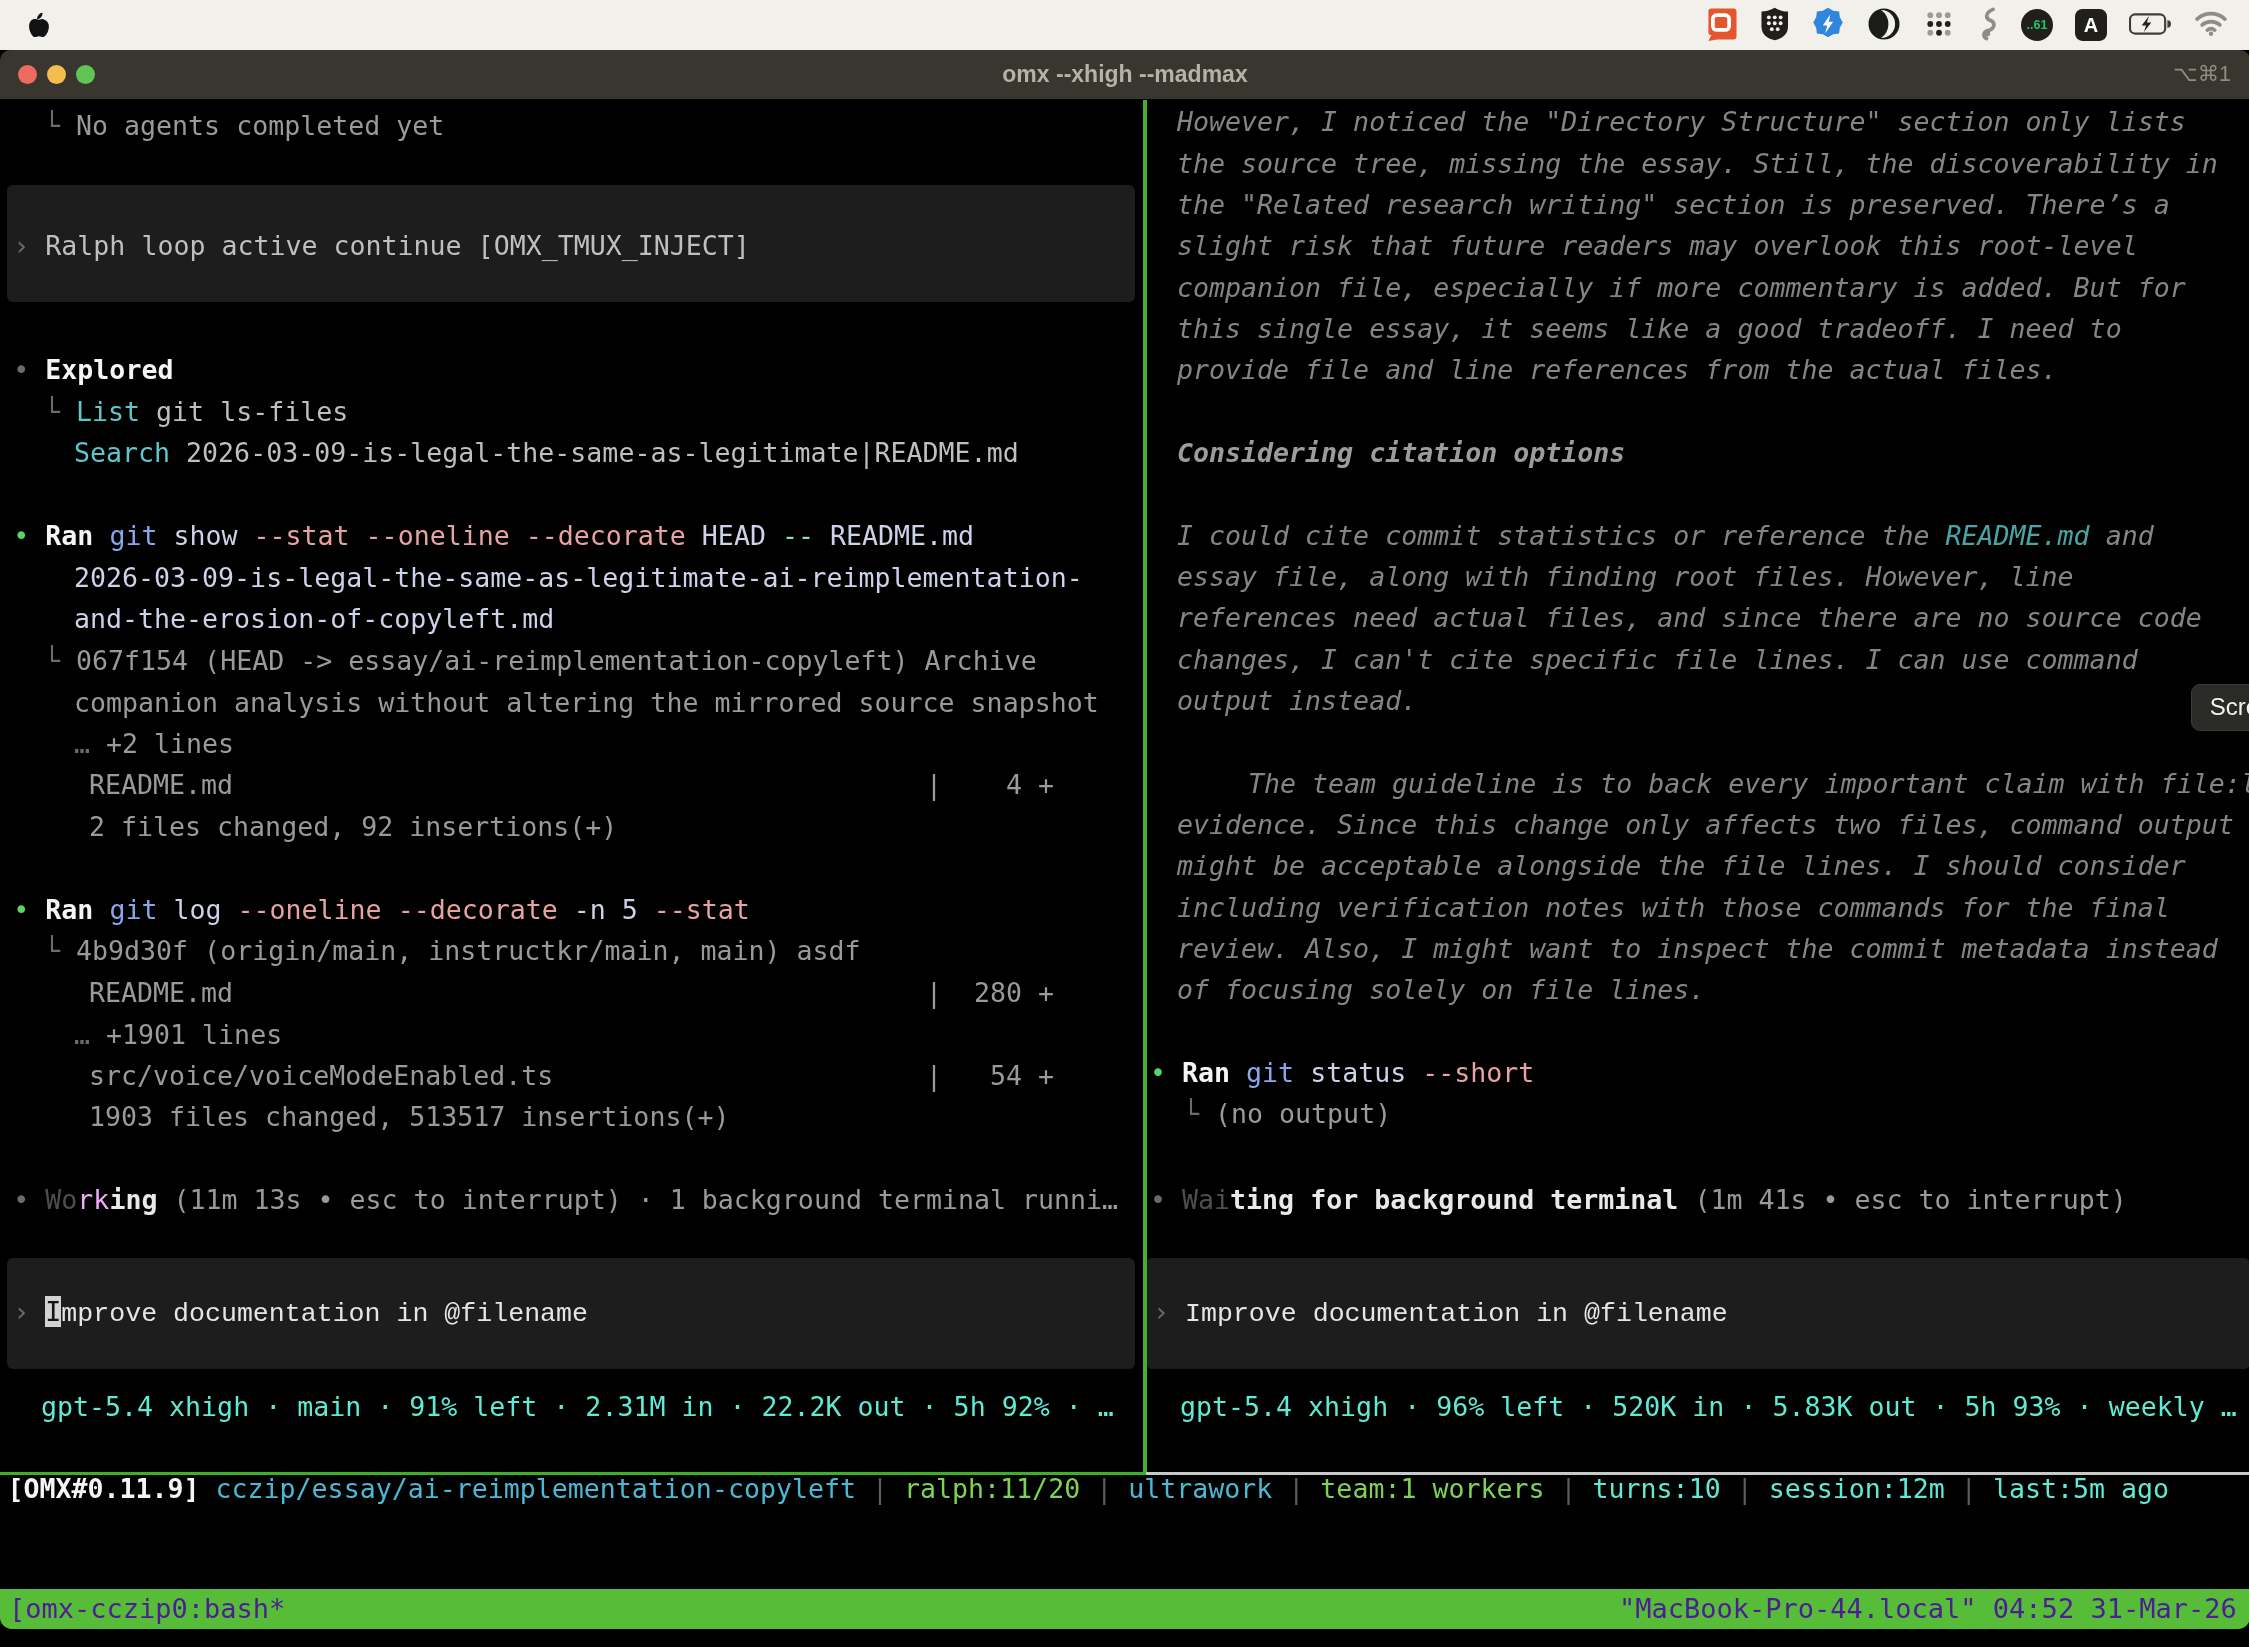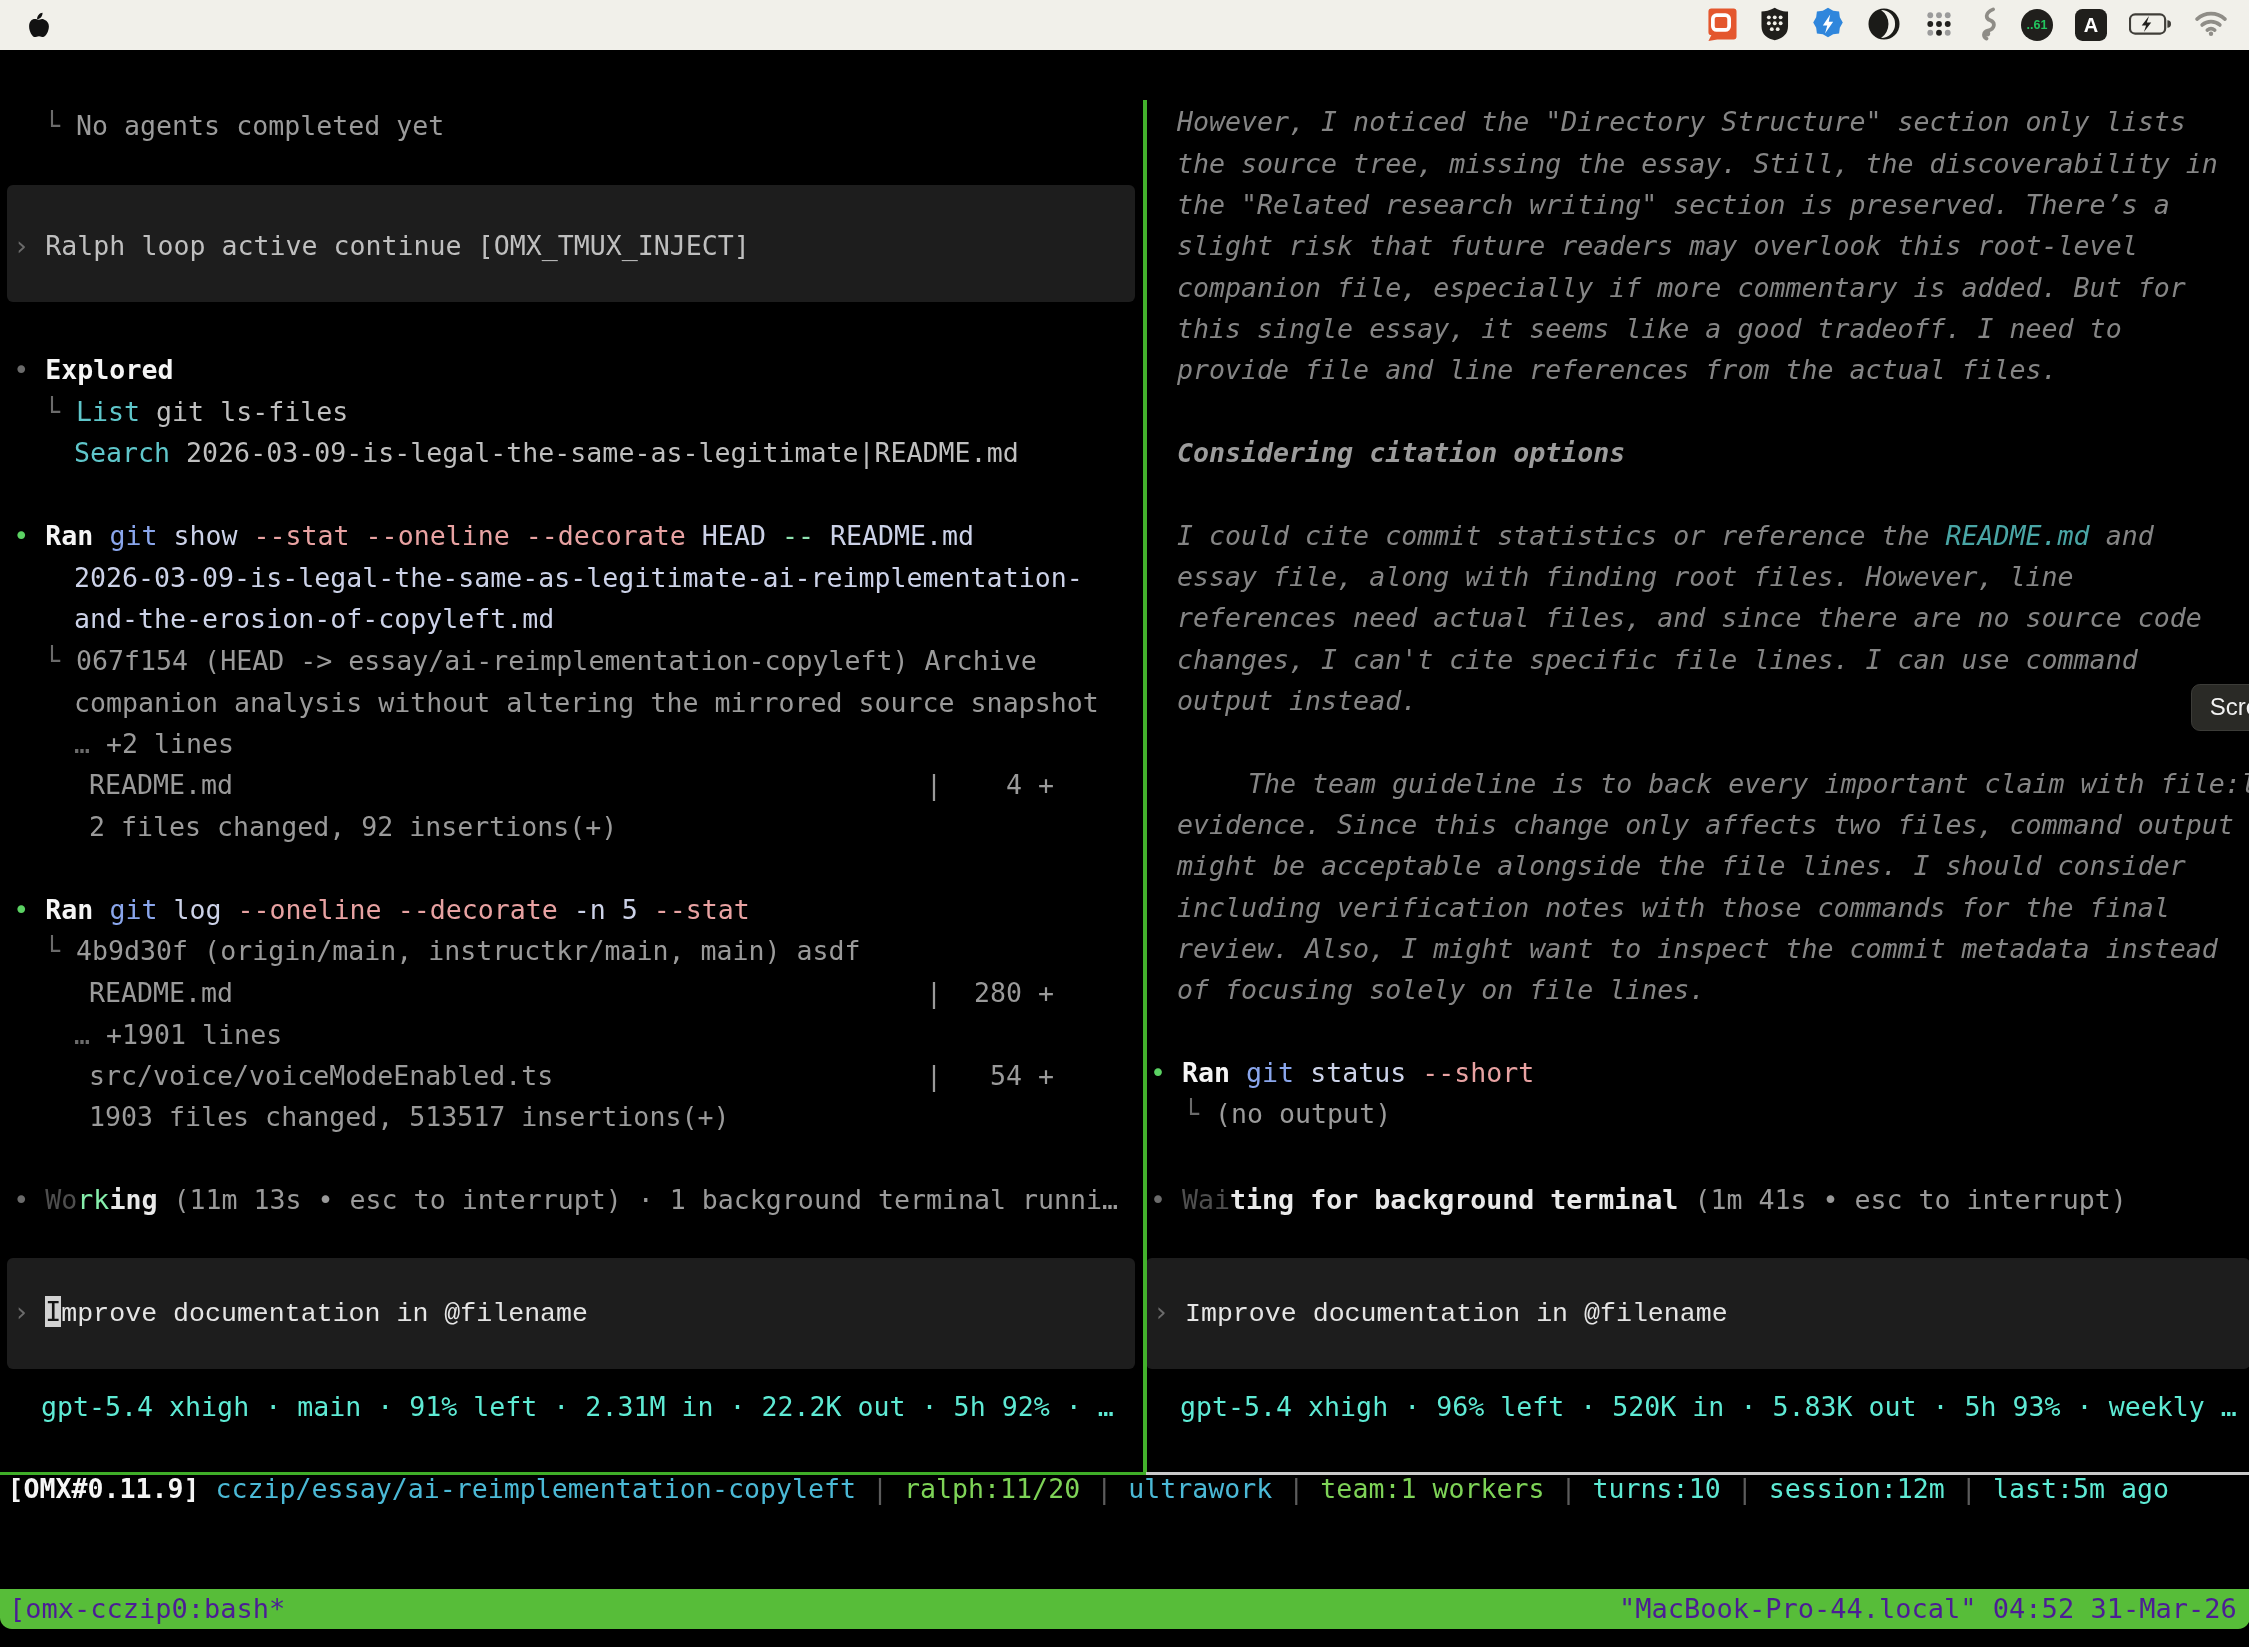--- a/index.html
+++ b/index.html
@@ -37,21 +37,21 @@
   #box-input-left{left:7.4px;top:1258px;width:1128px;height:111px;}
   #box-input-right{left:1146px;top:1258px;width:1104px;height:111px;}
   #divider-v{position:absolute;left:1143px;top:100px;width:4.4px;height:1372px;background:#43b12c;}
   #sep-left{position:absolute;left:0;top:1472px;width:1146px;height:3px;background:#3fae28;}
   #sep-right{position:absolute;left:1146px;top:1472px;width:1104px;height:3px;background:#c9c9c9;}
   .tline{position:absolute;font-size:26.6px;line-height:38px;white-space:pre;}
   .s-g{color:#9a9a9a;} .s-g2{color:#bfbfbf;} .s-dg{color:#6b6b6b;}
   .s-w{color:#f5f5f5;font-weight:bold;} .s-c{color:#5fc6ca;} .s-b{color:#8aa6ec;}
   .s-p{color:#e8a2a2;} .s-l{color:#ccd2e8;} .s-m{color:#8fe3b1;} .s-gb{color:#5bd263;}
   .s-i{color:#858585;font-style:italic;} .s-ib{color:#9c9c9c;font-style:italic;font-weight:bold;}
-  .s-it{color:#49a5a5;font-style:italic;} .s-dim{color:#4e4e4e;} .s-mid{color:#86efac;}
+  .s-it{color:#49a5a5;font-style:italic;} .s-dim{color:#4e4e4e;} .s-mid{color:#f0abfc;}
   .s-wb{color:#e9e9e9;font-weight:bold;} .s-cur{background:#d2d2d2;color:#141414;}
   .s-ph{color:#e5e5e5;font-family:Liberation Mono, monospace;} .s-sg{color:#5eead4;} .s-cy2{color:#4bb9d6;} .s-gr2{color:#7ed357;}
   .s-pg{color:#5c5c5c;}
   
   .tooltip{position:absolute;left:2191px;top:684px;width:103px;height:47px;background:#2a2a26;
            border:1.5px solid #3c3c38;border-radius:8.9px;color:#f2f2f2;
            font-family:"Liberation Sans",sans-serif;font-size:24px;line-height:44px;
            padding-left:17.7px;box-sizing:border-box;}
   
   .tmux{position:absolute;left:0;top:1589px;width:2250px;height:40px;background:#57bd39;
@@ -139,20 +139,29 @@
         <svg width="34" height="25" viewBox="0 0 46 34">
           <path d="M4 11 C15 1 31 1 42 11" fill="none" stroke="#8f8d87" stroke-width="5" stroke-linecap="round"></path>
           <path d="M11 19 C18 13 28 13 35 19" fill="none" stroke="#8f8d87" stroke-width="5" stroke-linecap="round"></path>
           <path d="M18 26 C21 23.5 25 23.5 28 26" fill="none" stroke="#8f8d87" stroke-width="5" stroke-linecap="round"></path>
           <circle cx="23" cy="31" r="3" fill="#8f8d87"></circle>
         </svg>
       </span>
     </span>
   </div>
 
+  <div class="titlebar">
+    <span class="lights">
+      <span class="light red"></span>
+      <span class="light yellow"></span>
+      <span class="light green"></span>
+    </span>
+    <span class="tb-title">omx --xhigh --madmax</span>
+    <span class="tb-shortcut">⌥⌘1</span>
+  </div>
 
   <div class="term-bg"></div>
   <div class="tbox" id="box-ralph"></div>
   <div class="tbox" id="box-input-left"></div>
   <div class="tbox" id="box-input-right"></div>
   <div id="divider-v"></div>
   <div id="sep-left"></div>
   <div id="sep-right"></div>
 
   <div id="term-lines">

